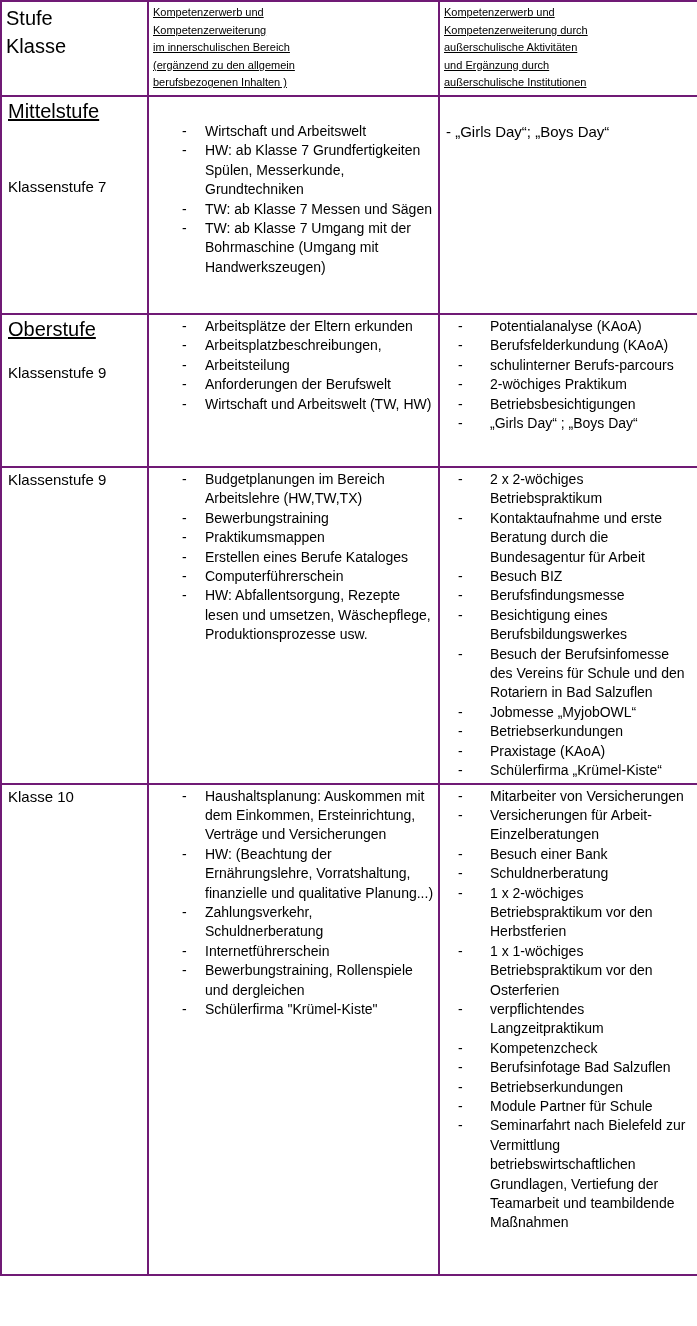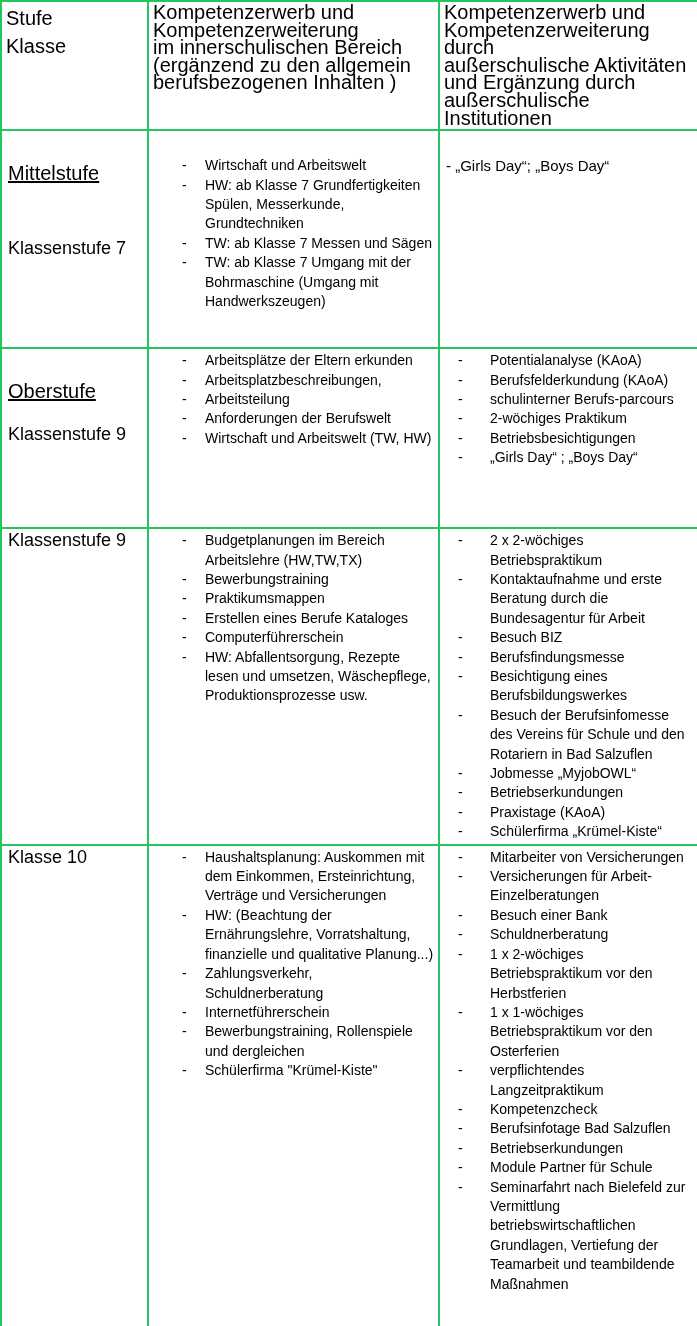--- a/index.html
+++ b/index.html
@@ -13,58 +13,58 @@
     width: 697px;
     background: #ffffff;
   }
   table.doc-table {
     border-collapse: collapse;
     table-layout: fixed;
     width: 697px;
   }
   table.doc-table th,
   table.doc-table td {
-    border: 2px solid #22c55e;
+    border: 2px solid #701a75;
     vertical-align: top;
     text-align: left;
     font-weight: normal;
     padding: 2px 4px;
     overflow: hidden;
   }
   
   tr.header-row { height: 95px; }
   th.hdr-stage {
     font-size: 20px;
     line-height: 28px;
     text-align: center;
     white-space: pre-line;
     padding-top: 12px;
   }
   th.hdr-bold {
     font-weight: bold;
-    font-size: 20px;
+    font-size: 11px;
     line-height: 17.6px;
     white-space: pre-line;
     padding: 5px 4px 2px 6px;
+    text-decoration: underline;
   }
   
   tr.row-1 { height: 218px; }
-  tr.row-2 { height: 180px; }
+  tr.row-2 { height: 153px; }
   tr.row-3 { height: 252px; }
   tr.row-4 { height: 491px; }
 
   .stage-label {
     font-size: 20px;
     line-height: 25px;
     text-decoration: underline;
     padding-left: 2px;
-    margin-top: 28px;
   }
   .grade-label {
-    font-size: 18px;
+    font-size: 15px;
     line-height: 19px;
     padding-left: 2px;
   }
   .gap-lg { margin-top: 53px; }
   .gap-sm { margin-top: 21px; }
 
   ul.bullets {
     list-style: none;
     margin: 0;
     padding: 0;

